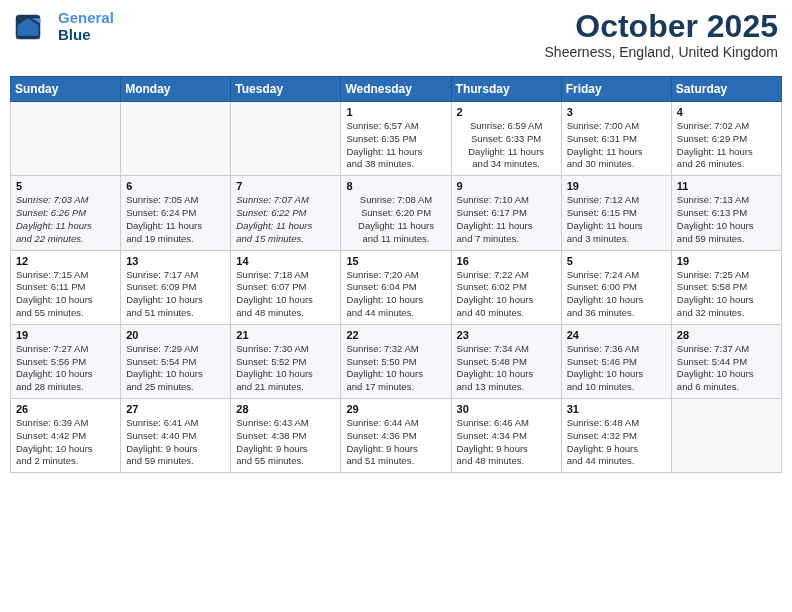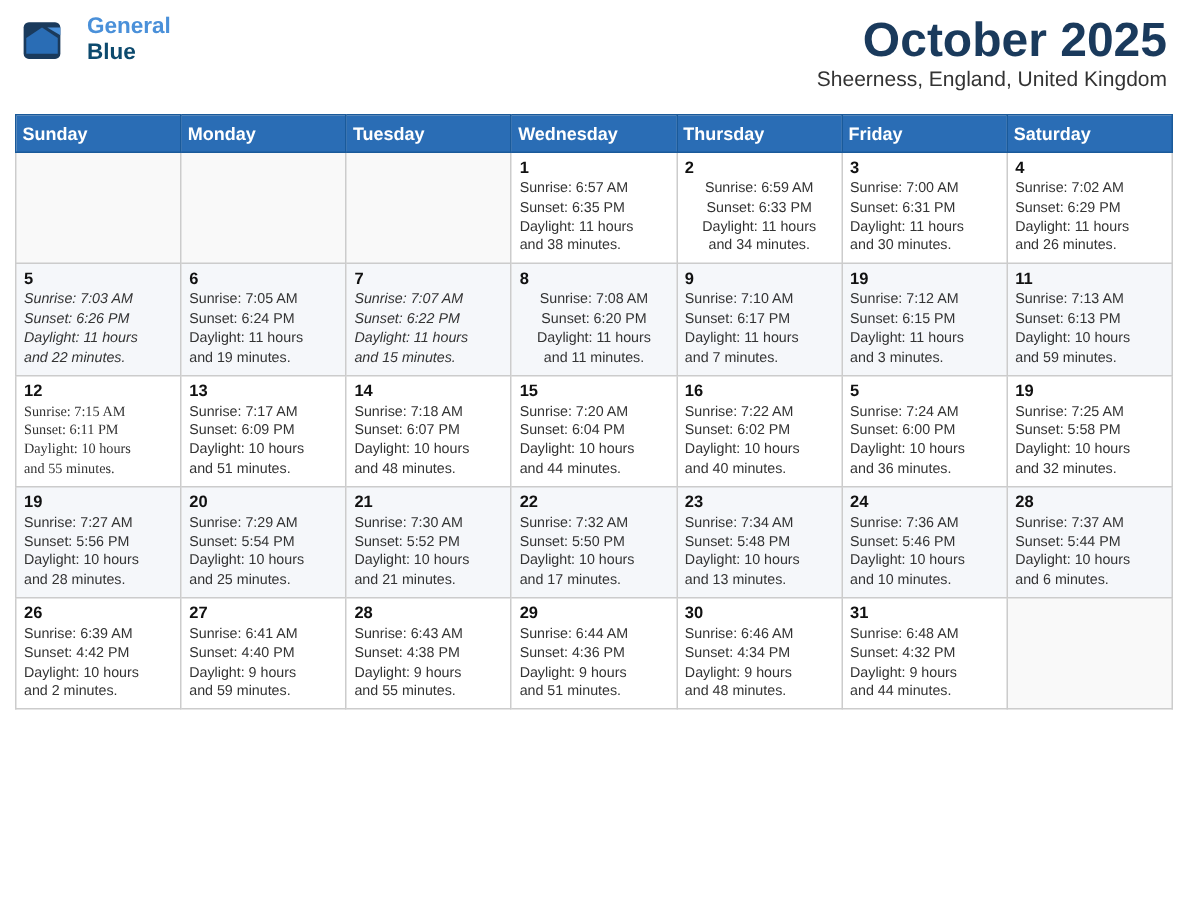--- a/index.html
+++ b/index.html
@@ -204,21 +204,21 @@
           <div class="day-number">11</div>
           <div class="day-info" style="white-space: pre-line;">Sunrise: 7:13 AM
 Sunset: 6:13 PM
 Daylight: 10 hours
 and 59 minutes.</div>
         </td>
       </tr>
       <tr>
         <td>
           <div class="day-number">12</div>
-          <div class="day-info" style="white-space: pre-line; font-family: Liberation Serif, serif;">Sunrise: 7:15 AM
+          <div class="day-info" style="white-space: pre-line;">Sunrise: 7:15 AM
 Sunset: 6:11 PM
 Daylight: 10 hours
 and 55 minutes.</div>
         </td>
         <td>
           <div class="day-number">13</div>
           <div class="day-info" style="white-space: pre-line;">Sunrise: 7:17 AM
 Sunset: 6:09 PM
 Daylight: 10 hours
 and 51 minutes.</div>

